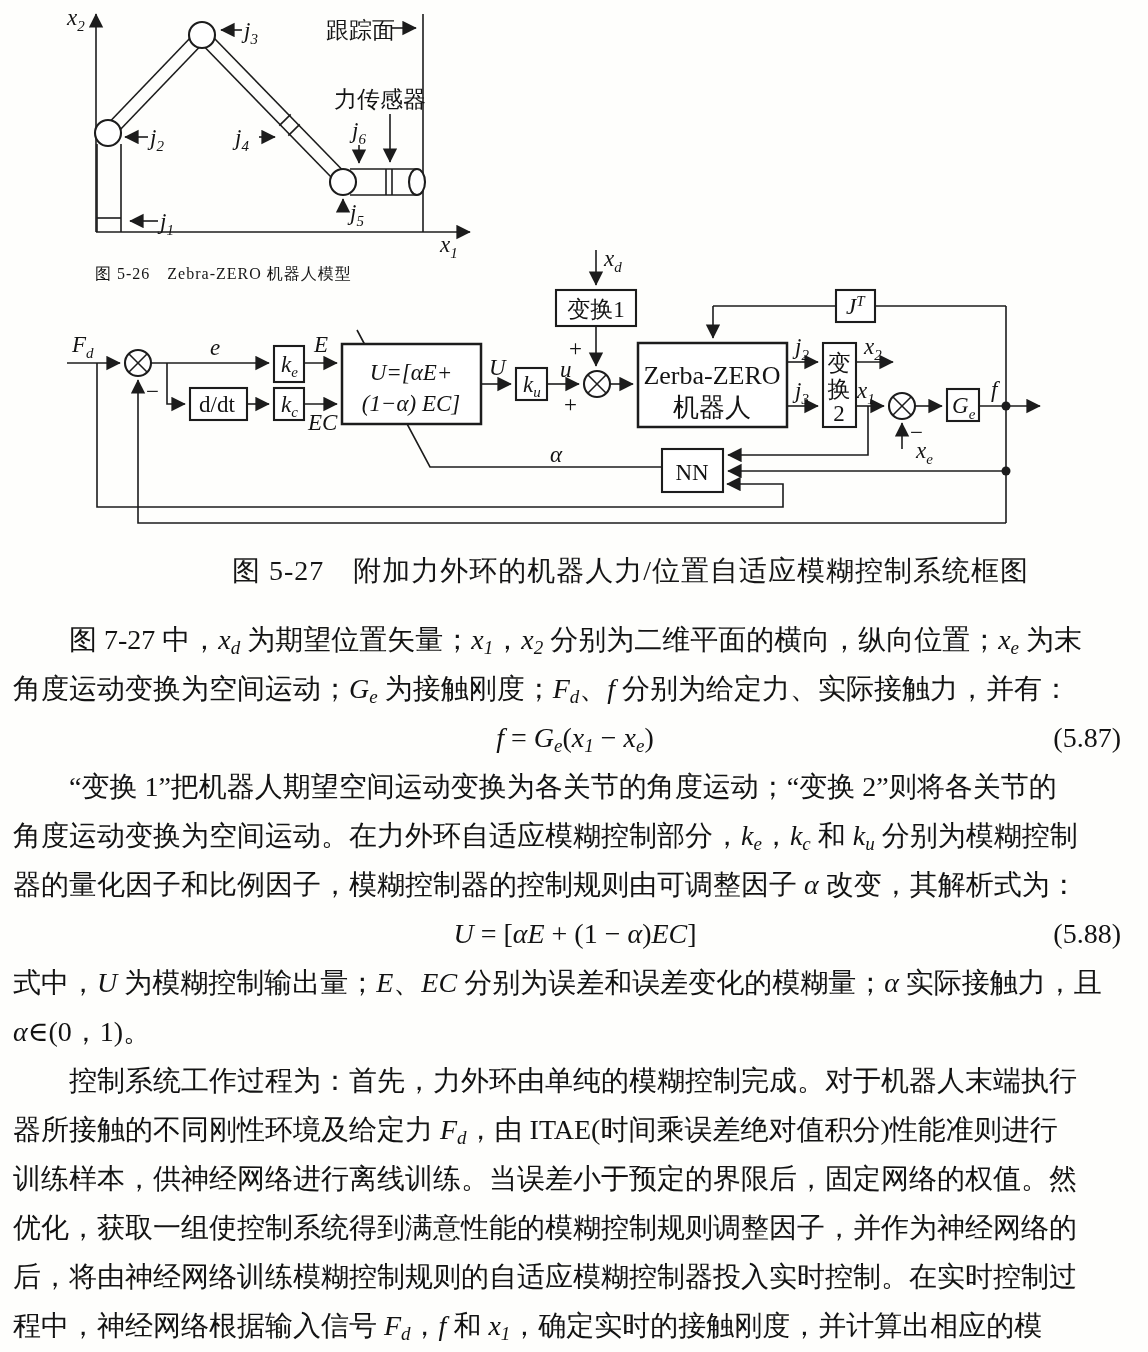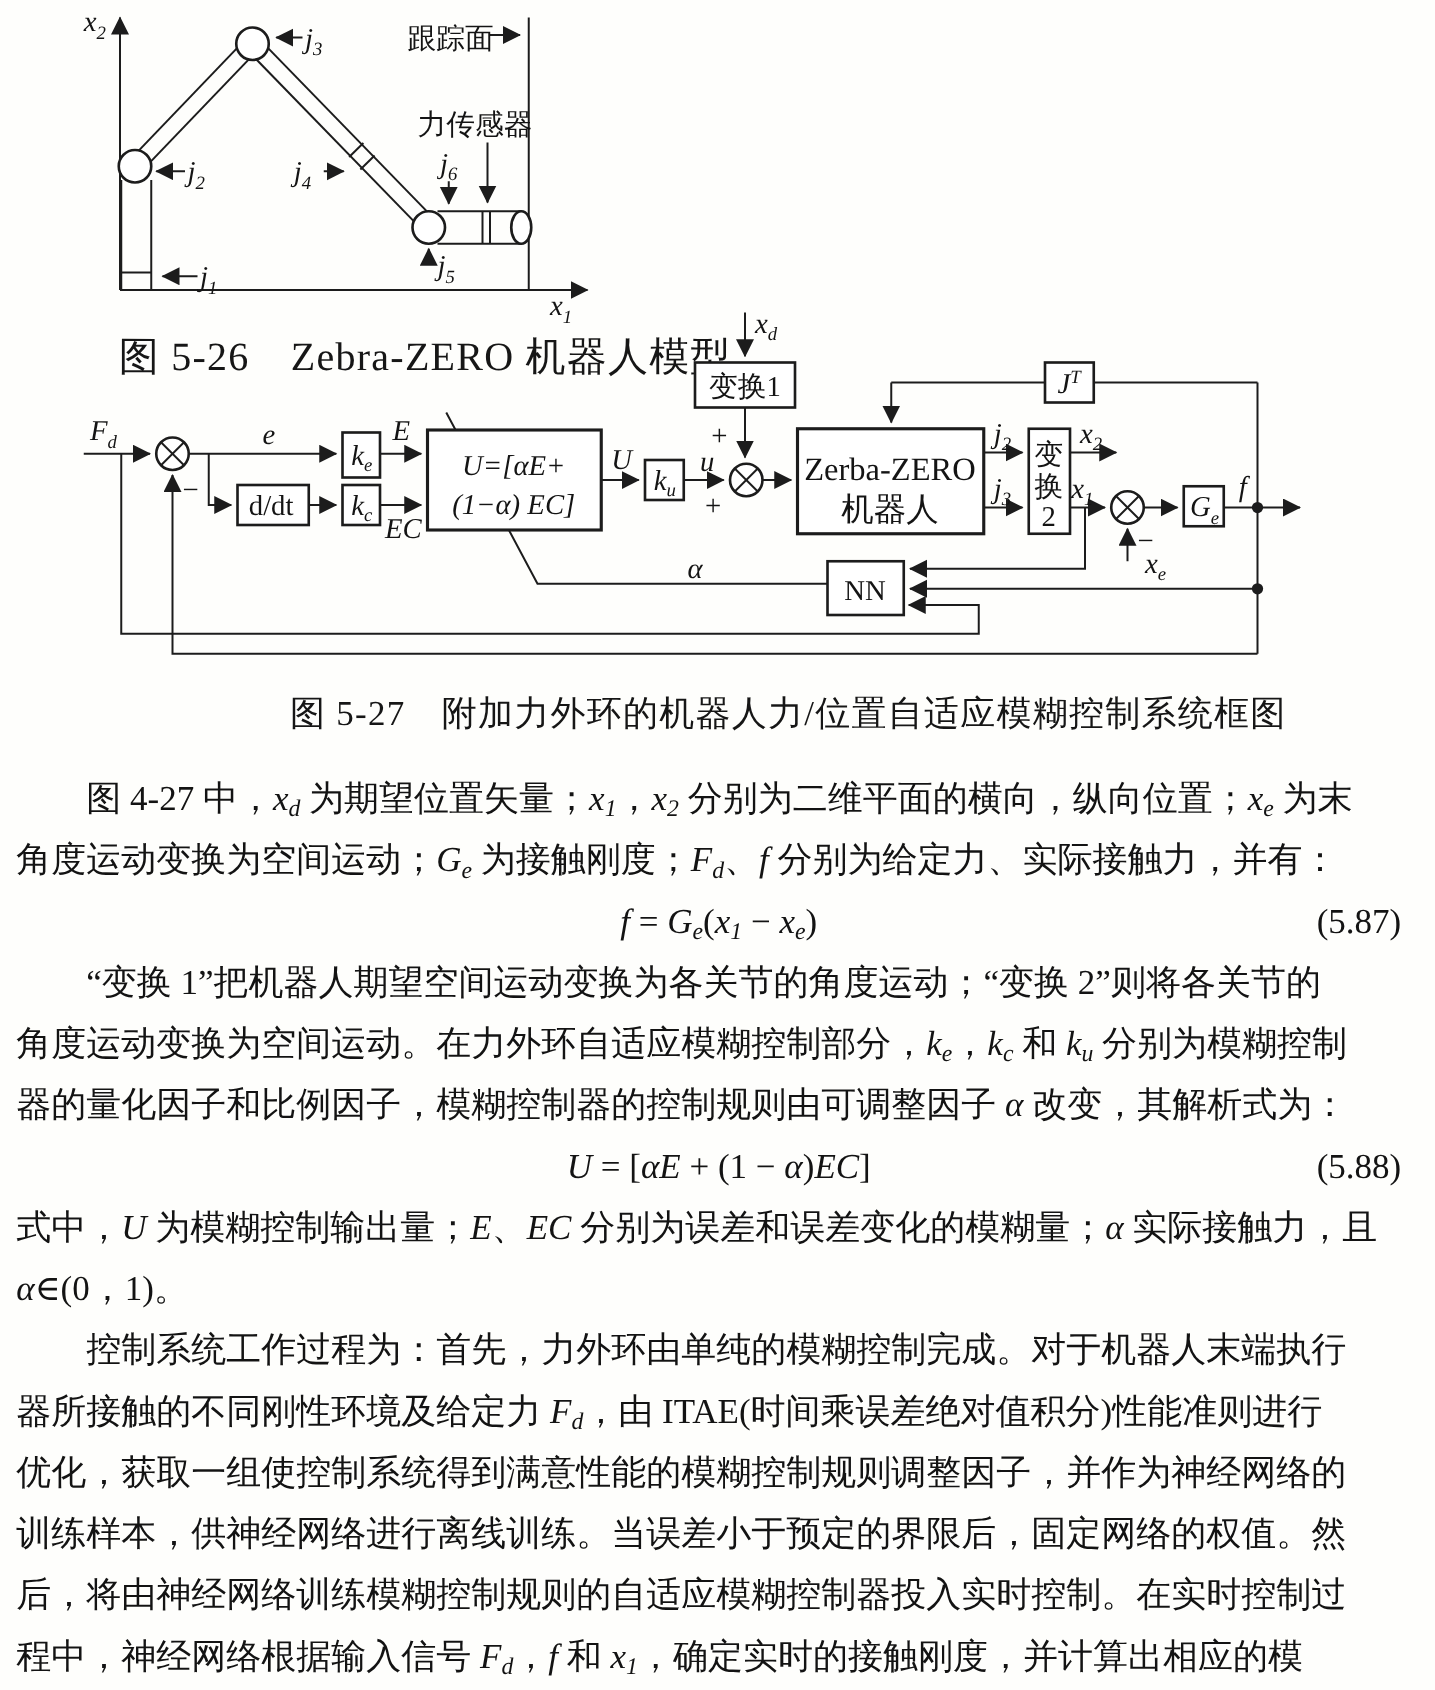--- a/index.html
+++ b/index.html
@@ -2,21 +2,21 @@
 <html><head>
 <meta charset="utf-8">
 <style>
   html,body{margin:0;padding:0;}
   body{
     width:1148px;height:1352px;position:relative;background:#fefefc;
     font-family:"Liberation Serif","DejaVu Serif",serif;color:#131313;
     overflow:hidden;
   }
   .abs{position:absolute;}
-  .cap{font-size:32px;letter-spacing:1px;white-space:nowrap;color:#161616;}
+  .cap{font-size:16px;letter-spacing:1px;white-space:nowrap;color:#161616;}
   #cap26{left:95px;top:264px;}
   #cap27{left:232px;top:552px;font-size:28px;}
   #textblock{position:absolute;left:13px;top:615px;width:1124px;font-size:28px;}
   .line{height:49px;line-height:49px;white-space:nowrap;}
   .ind{padding-left:56px;}
   .eq{text-align:center;position:relative;}
   .eqnum{position:absolute;right:16px;top:0;}
   .mi{font-style:italic;font-family:"Liberation Serif","DejaVu Serif",serif;}
   .sb{font-size:19px;vertical-align:-5px;}
   
@@ -211,21 +211,21 @@
   <text class="mi" x="952" y="413"><tspan>G</tspan><tspan class="ss" dy="6">e</tspan></text>
   <text class="mi" x="991" y="397" font-size="24">f</text>
   <text class="mi" x="550" y="462">α</text>
   <text x="692" y="480" text-anchor="middle" font-size="25">NN</text>
 </svg>
 
 <div class="abs cap" id="cap27">图 5-27　附加力外环的机器人力/位置自适应模糊控制系统框图</div>
 
 <div id="textblock">
 
-  <div class="line ind"><span>图 4-27 中，</span><span class="mi">x</span><span class="mi sb">d</span><span> 为期望位置矢量；</span><span class="mi">x</span><span class="mi sb">1</span><span>，</span><span class="mi">x</span><span class="mi sb">2</span><span> 分别为二维平面的横向，纵向位置；</span><span class="mi">x</span><span class="mi sb">e</span><span> 为末</span></div>
+  <div class="line ind"><span>图 7-27 中，</span><span class="mi">x</span><span class="mi sb">d</span><span> 为期望位置矢量；</span><span class="mi">x</span><span class="mi sb">1</span><span>，</span><span class="mi">x</span><span class="mi sb">2</span><span> 分别为二维平面的横向，纵向位置；</span><span class="mi">x</span><span class="mi sb">e</span><span> 为末</span></div>
 
   <div class="line"><span>角度运动变换为空间运动；</span><span class="mi">G</span><span class="mi sb">e</span><span> 为接触刚度；</span><span class="mi">F</span><span class="mi sb">d</span><span>、</span><span class="mi">f</span><span> 分别为给定力、实际接触力，并有：</span></div>
 
   <div class="line eq"><span class="mi">f</span><span> = </span><span class="mi">G</span><span class="mi sb">e</span><span>(</span><span class="mi">x</span><span class="mi sb">1</span><span> − </span><span class="mi">x</span><span class="mi sb">e</span><span>)</span><span class="eqnum">(5.87)</span></div>
 
   <div class="line ind"><span>“变换 1”把机器人期望空间运动变换为各关节的角度运动；“变换 2”则将各关节的</span></div>
 
   <div class="line"><span>角度运动变换为空间运动。在力外环自适应模糊控制部分，</span><span class="mi">k</span><span class="mi sb">e</span><span>，</span><span class="mi">k</span><span class="mi sb">c</span><span> 和 </span><span class="mi">k</span><span class="mi sb">u</span><span> 分别为模糊控制</span></div>
 
   <div class="line"><span>器的量化因子和比例因子，模糊控制器的控制规则由可调整因子 </span><span class="mi">α</span><span> 改变，其解析式为：</span></div>
@@ -233,21 +233,21 @@
   <div class="line eq"><span class="mi">U</span><span> = [</span><span class="mi">αE</span><span> + (1 − </span><span class="mi">α</span><span>)</span><span class="mi">EC</span><span>]</span><span class="eqnum">(5.88)</span></div>
 
   <div class="line"><span>式中，</span><span class="mi">U</span><span> 为模糊控制输出量；</span><span class="mi">E</span><span>、</span><span class="mi">EC</span><span> 分别为误差和误差变化的模糊量；</span><span class="mi">α</span><span> 实际接触力，且</span></div>
 
   <div class="line"><span class="mi">α</span><span>∈(0，1)。</span></div>
 
   <div class="line ind"><span>控制系统工作过程为：首先，力外环由单纯的模糊控制完成。对于机器人末端执行</span></div>
 
   <div class="line"><span>器所接触的不同刚性环境及给定力 </span><span class="mi">F</span><span class="mi sb">d</span><span>，由 ITAE(时间乘误差绝对值积分)性能准则进行</span></div>
 
+  <div class="line"><span>训练样本，供神经网络进行离线训练。当误差小于预定的界限后，固定网络的权值。然</span></div>
+
   <div class="line"><span>优化，获取一组使控制系统得到满意性能的模糊控制规则调整因子，并作为神经网络的</span></div>
 
-  <div class="line"><span>训练样本，供神经网络进行离线训练。当误差小于预定的界限后，固定网络的权值。然</span></div>
-
   <div class="line"><span>后，将由神经网络训练模糊控制规则的自适应模糊控制器投入实时控制。在实时控制过</span></div>
 
   <div class="line"><span>程中，神经网络根据输入信号 </span><span class="mi">F</span><span class="mi sb">d</span><span>，</span><span class="mi">f</span><span> 和 </span><span class="mi">x</span><span class="mi sb">1</span><span>，确定实时的接触刚度，并计算出相应的模</span></div>
 
 </div>
 
 </body></html>

